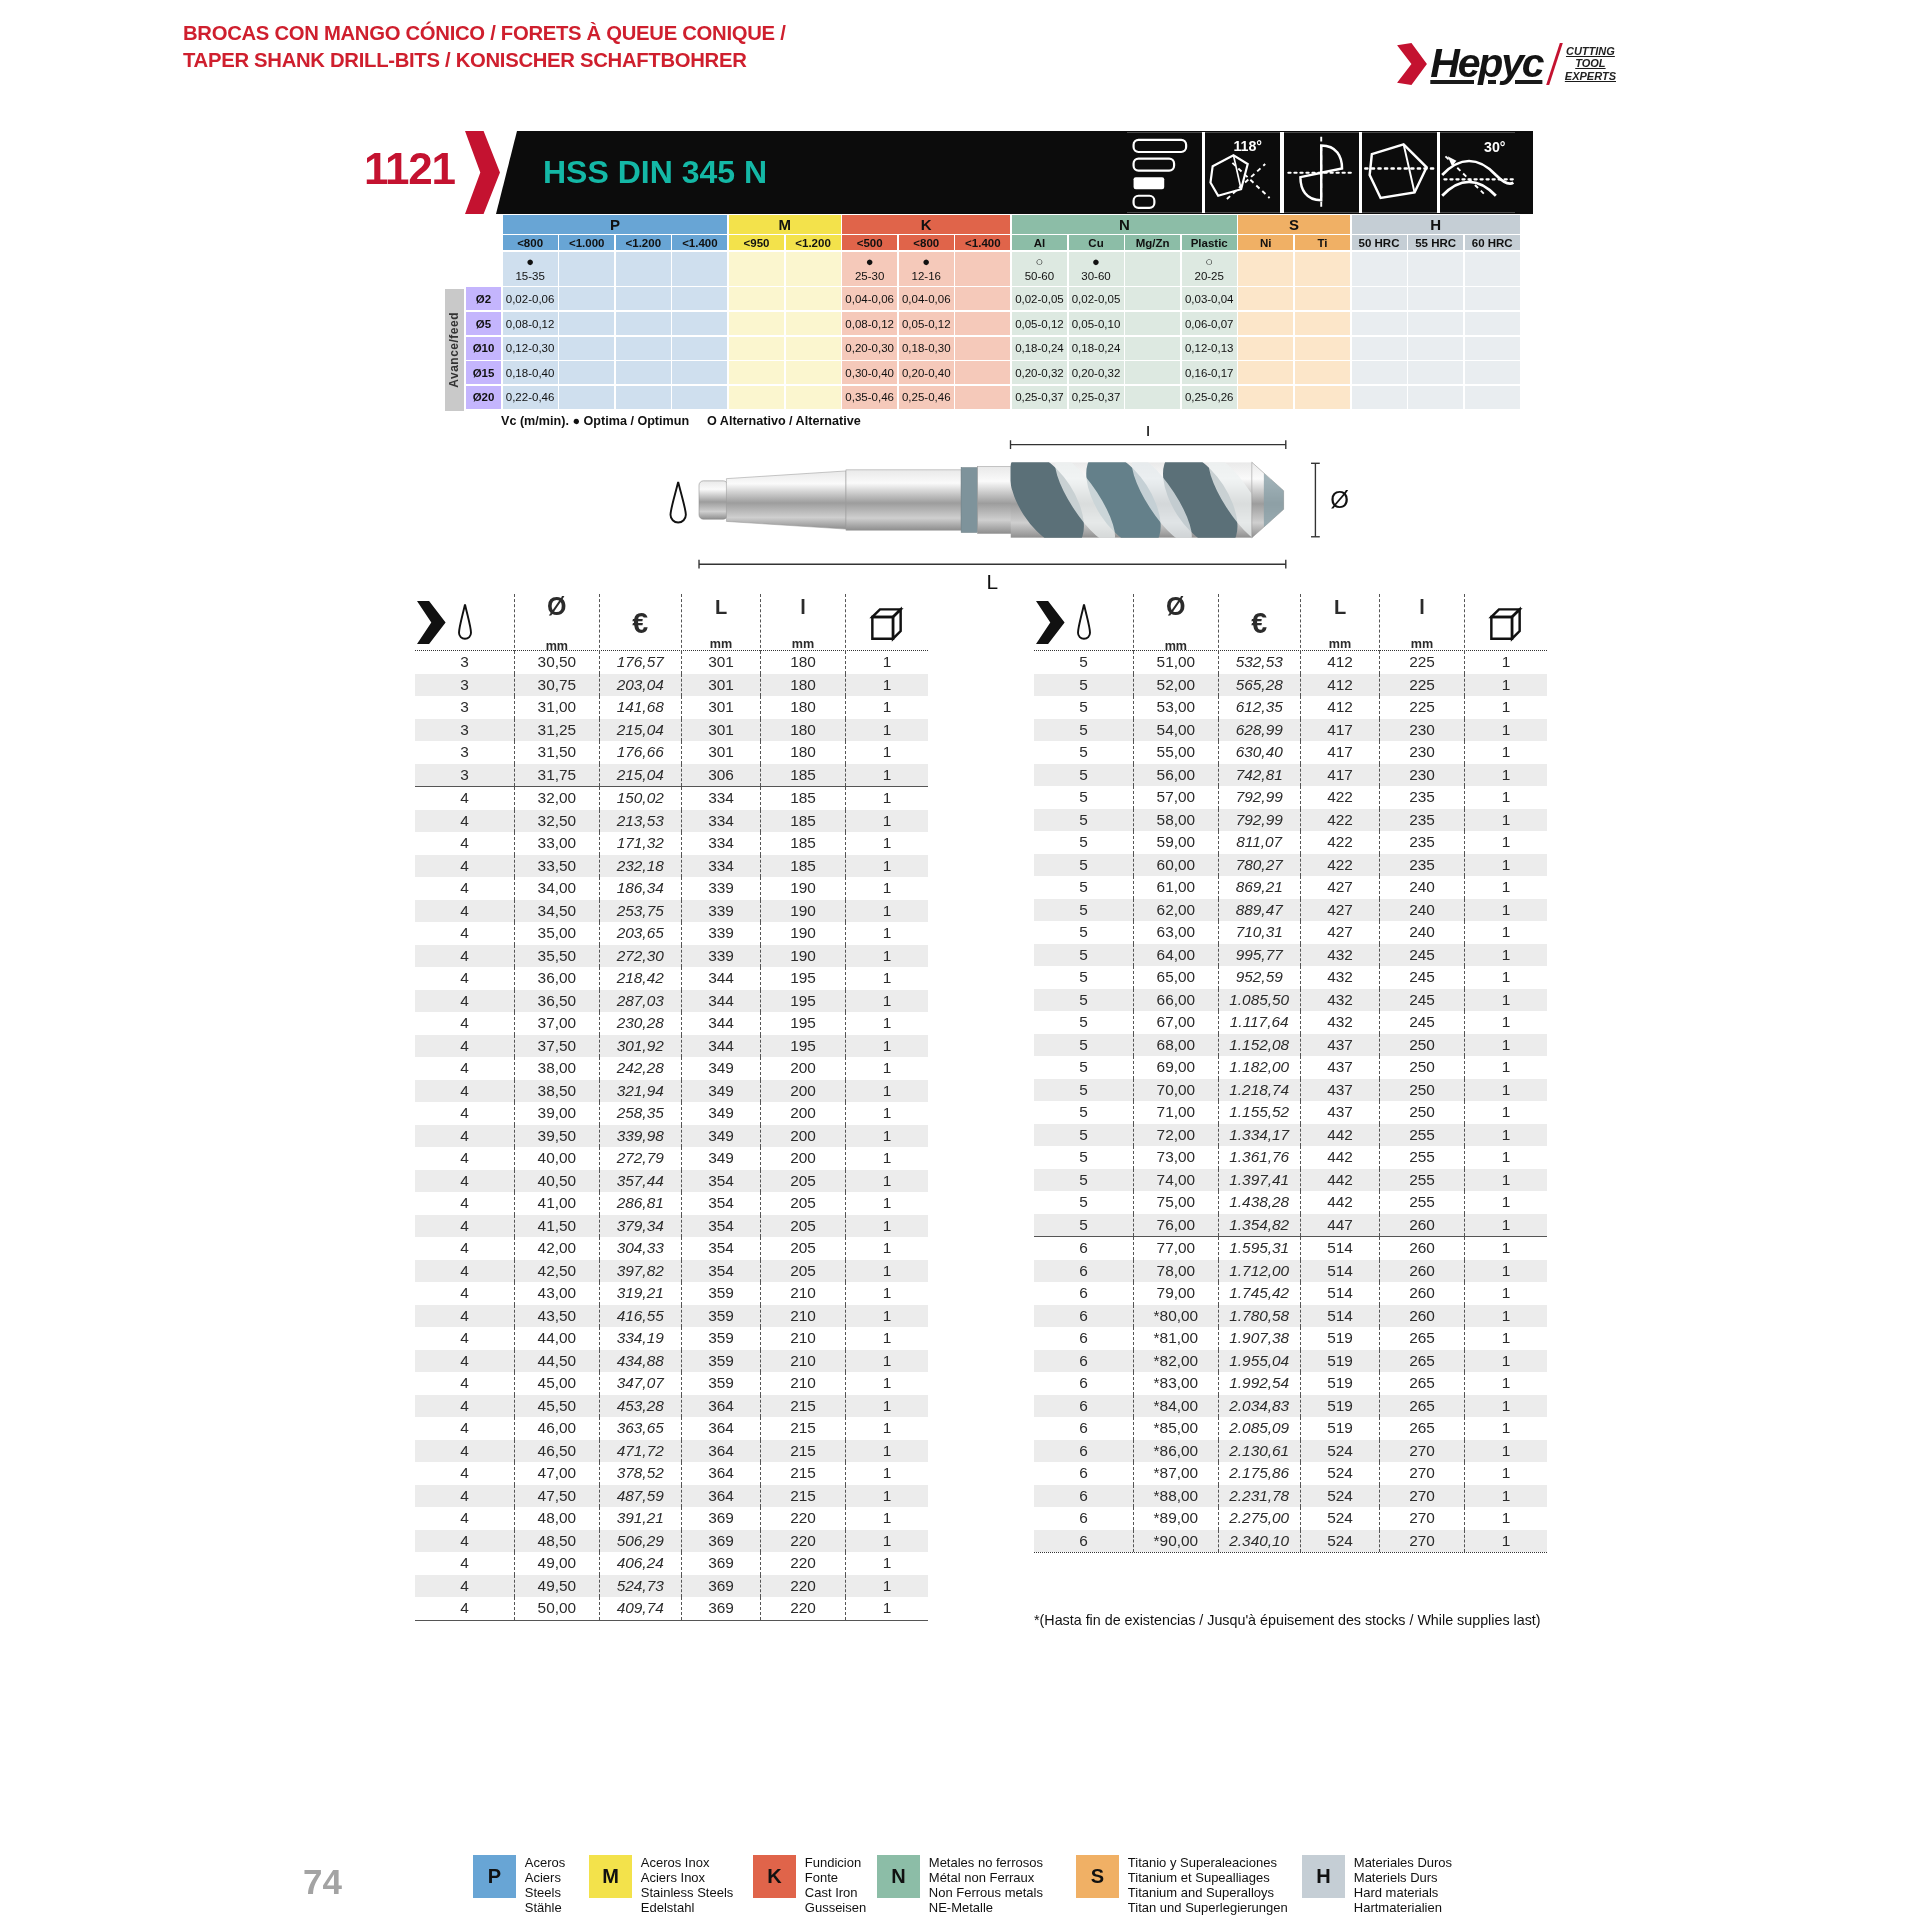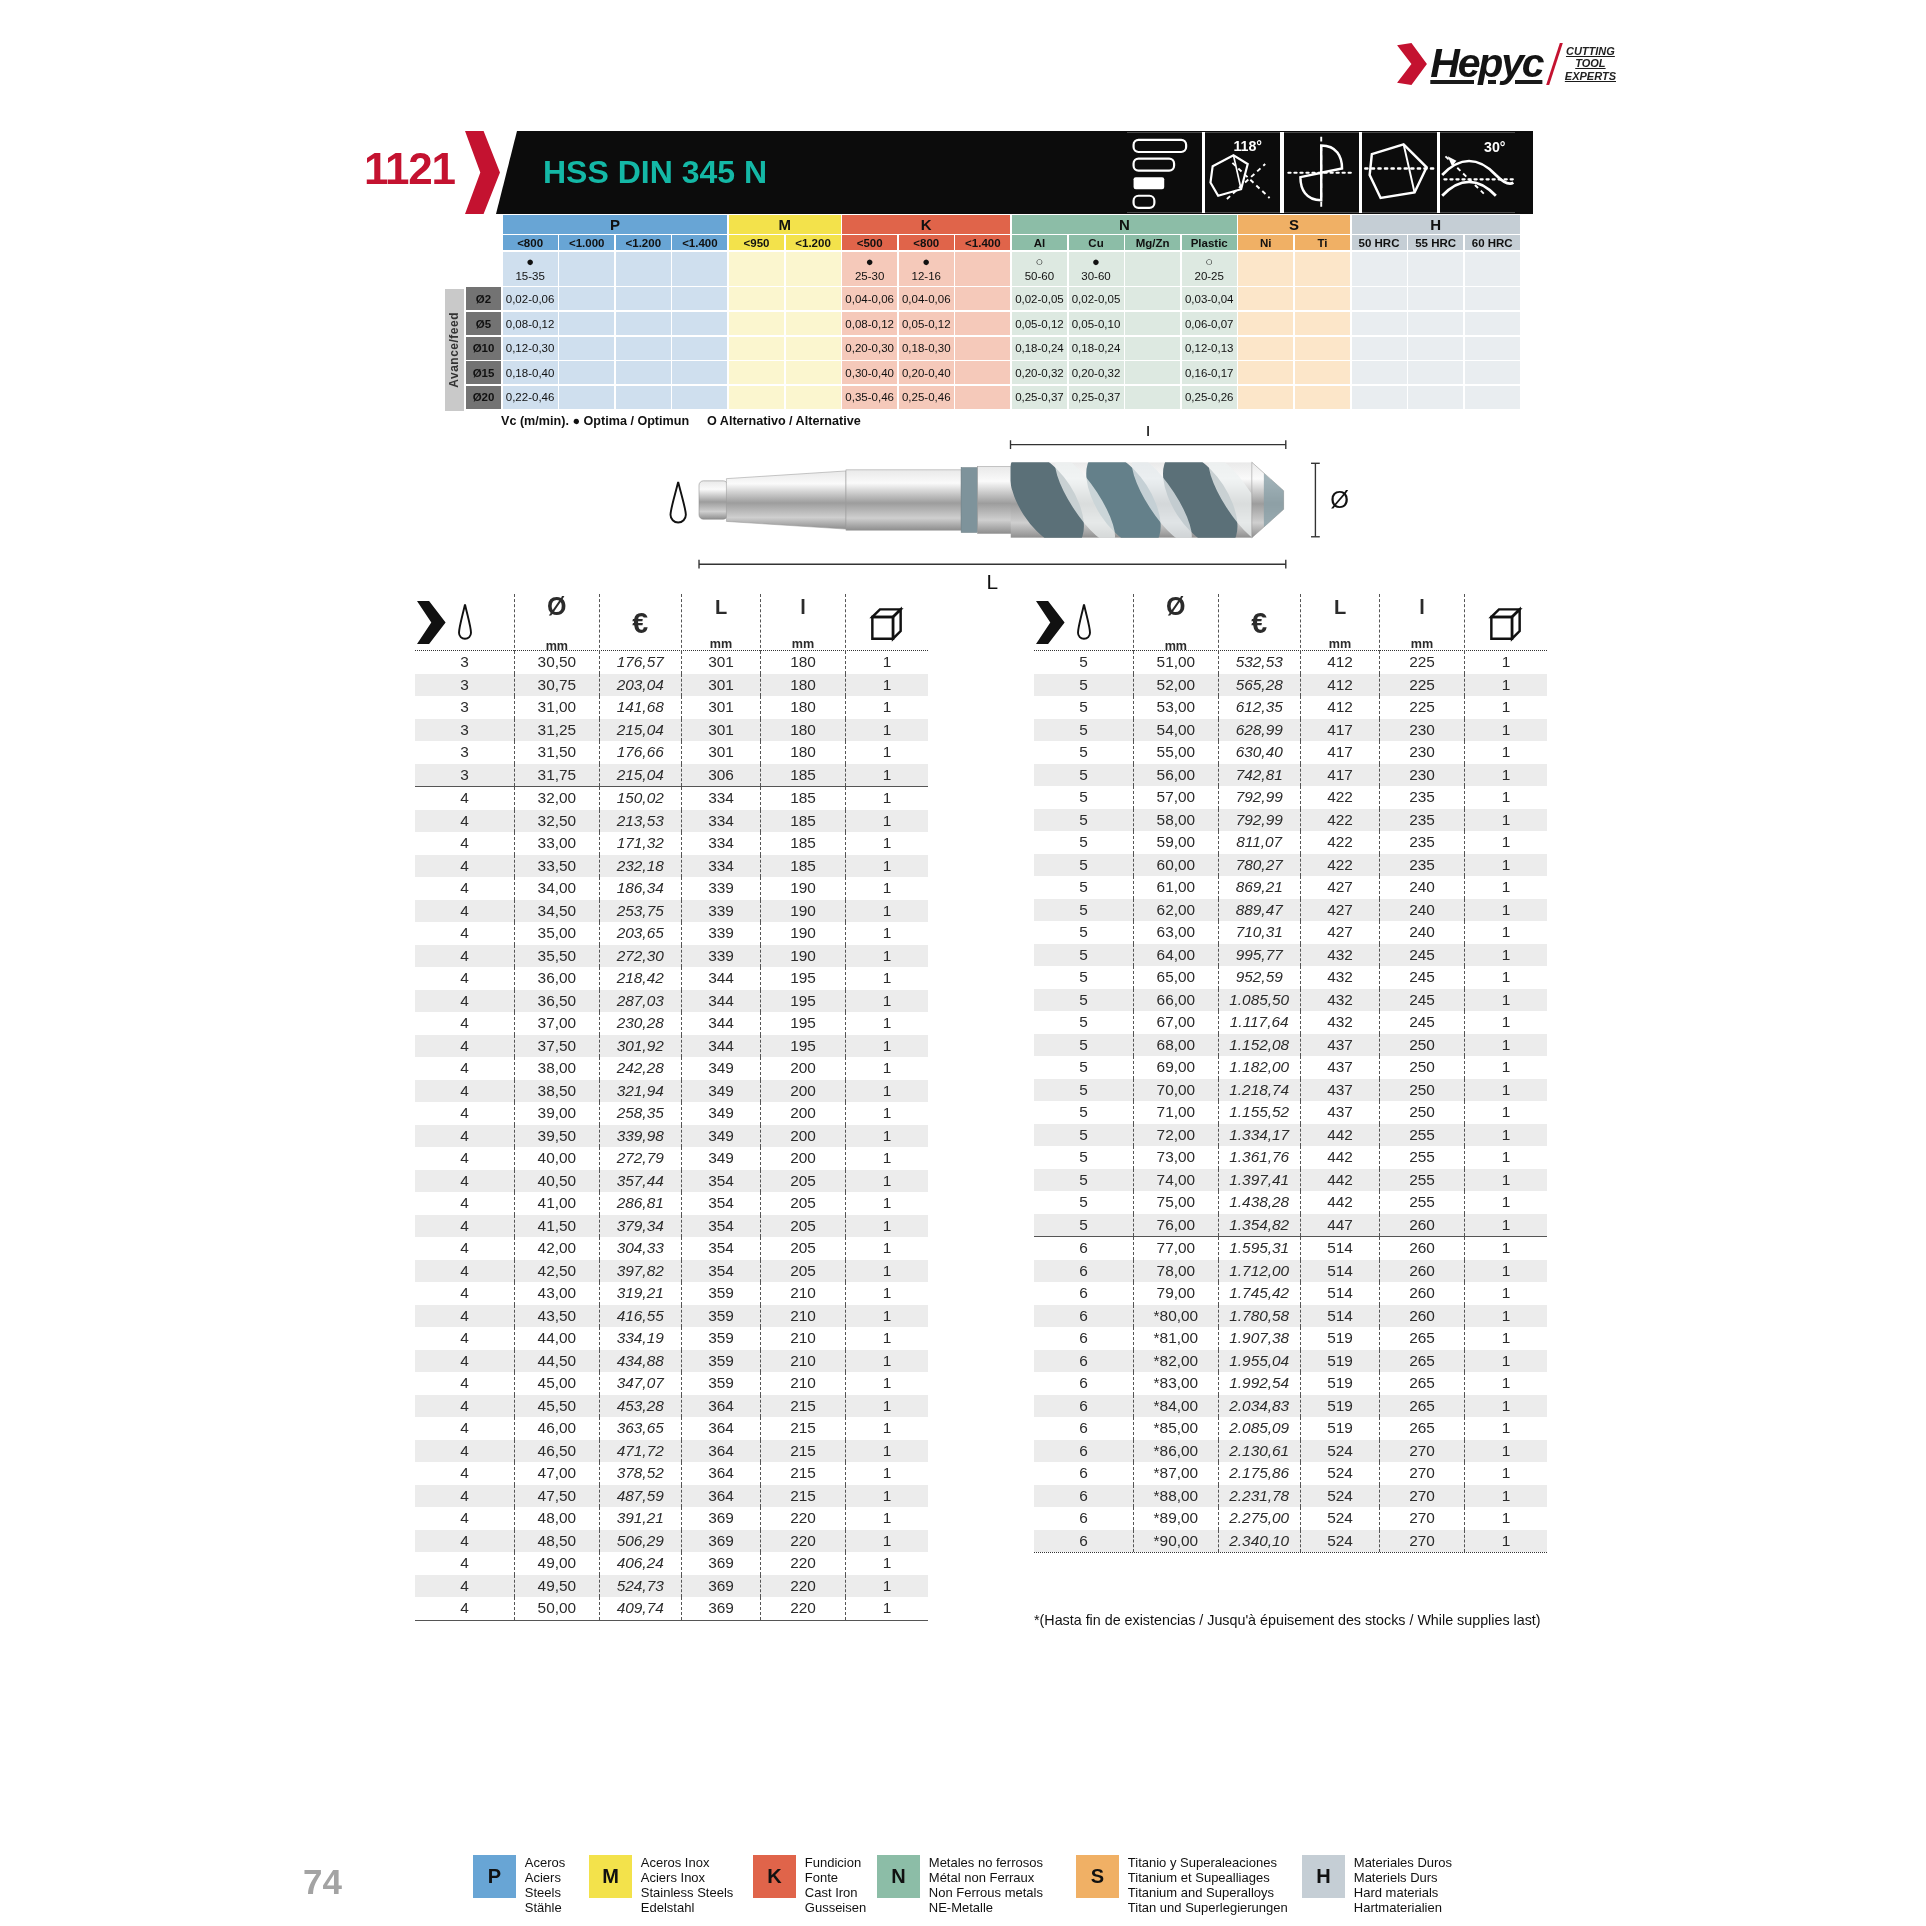--- a/index.html
+++ b/index.html
@@ -30,21 +30,21 @@
   
   .mat{left:466px;top:215px;}
   .mrow{display:grid;grid-template-columns:35px repeat(18,55px);gap:1.6px;margin-bottom:1.6px;}
   .mcell{display:flex;align-items:center;justify-content:center;text-align:center;}
   .sp4{grid-column:span 4;} .sp2{grid-column:span 2;} .sp3{grid-column:span 3;}
   .band{height:18.7px;font-size:15px;font-weight:bold;color:#111;}
   .sub{height:15px;font-size:11.5px;font-weight:bold;color:#111;}
   .vcc{height:34px;flex-direction:column;font-size:11.5px;line-height:13px;color:#111;}
   .vcc .dot{font-size:13px;line-height:14.3px;font-weight:bold;}
   .feedc{height:23px;font-size:11.5px;color:#111;}
-  .mlbl{background:#737373;font-weight:bold;font-size:11.5px;}
+  .mlbl{background:#c4b5fd;font-weight:bold;font-size:11.5px;}
   .g0h{background:var(--g0h);} .g1h{background:var(--g1h);} .g2h{background:var(--g2h);}
   .g3h{background:var(--g3h);} .g4h{background:var(--g4h);} .g5h{background:var(--g5h);}
   .g0b{background:var(--g0b);} .g1b{background:var(--g1b);} .g2b{background:var(--g2b);}
   .g3b{background:var(--g3b);} .g4b{background:var(--g4b);} .g5b{background:var(--g5b);}
   .avance{position:absolute;left:-21px;width:18.7px;background:#c9c9c9;display:flex;
           align-items:center;justify-content:center;}
   .avance span{writing-mode:vertical-rl;transform:rotate(180deg);font-weight:bold;
                font-size:12px;color:#333;letter-spacing:0.5px;}
   .vcnote{margin-top:5.5px;margin-left:35px;font-size:12.6px;font-weight:bold;color:#111;}
   .vcnote .sep{display:inline-block;width:14.3px;}
@@ -82,20 +82,24 @@
   .leg .ltxt{margin-left:8.8px;font-size:13px;line-height:15px;color:#111;white-space:nowrap;}
   .leg:nth-of-type(1){left:473px;} .leg:nth-of-type(2){left:589px;}
   .leg:nth-of-type(3){left:753px;} .leg:nth-of-type(4){left:877px;}
   .leg:nth-of-type(5){left:1076px;} .leg:nth-of-type(6){left:1302px;}
 </style>
 </head>
 <body>
 
 <div id="page">
 
+  <div class="abs doc-title">
+    <div>BROCAS CON MANGO CÓNICO / FORETS À QUEUE CONIQUE /</div>
+    <div>TAPER SHANK DRILL-BITS / KONISCHER SCHAFTBOHRER</div>
+  </div>
 
   <div class="abs logo">
     <svg width="30" height="42" viewBox="0 0 54 76">
       <path d="M0,4 L26,0 L54,38 L26,76 L0,72 L26,38 Z" fill="#c41230"></path>
     </svg>
     <span class="brand">Hepyc</span>
     <span class="slash"></span>
     <span class="tag">
       <span>CUTTING</span>
       <span>TOOL</span>

